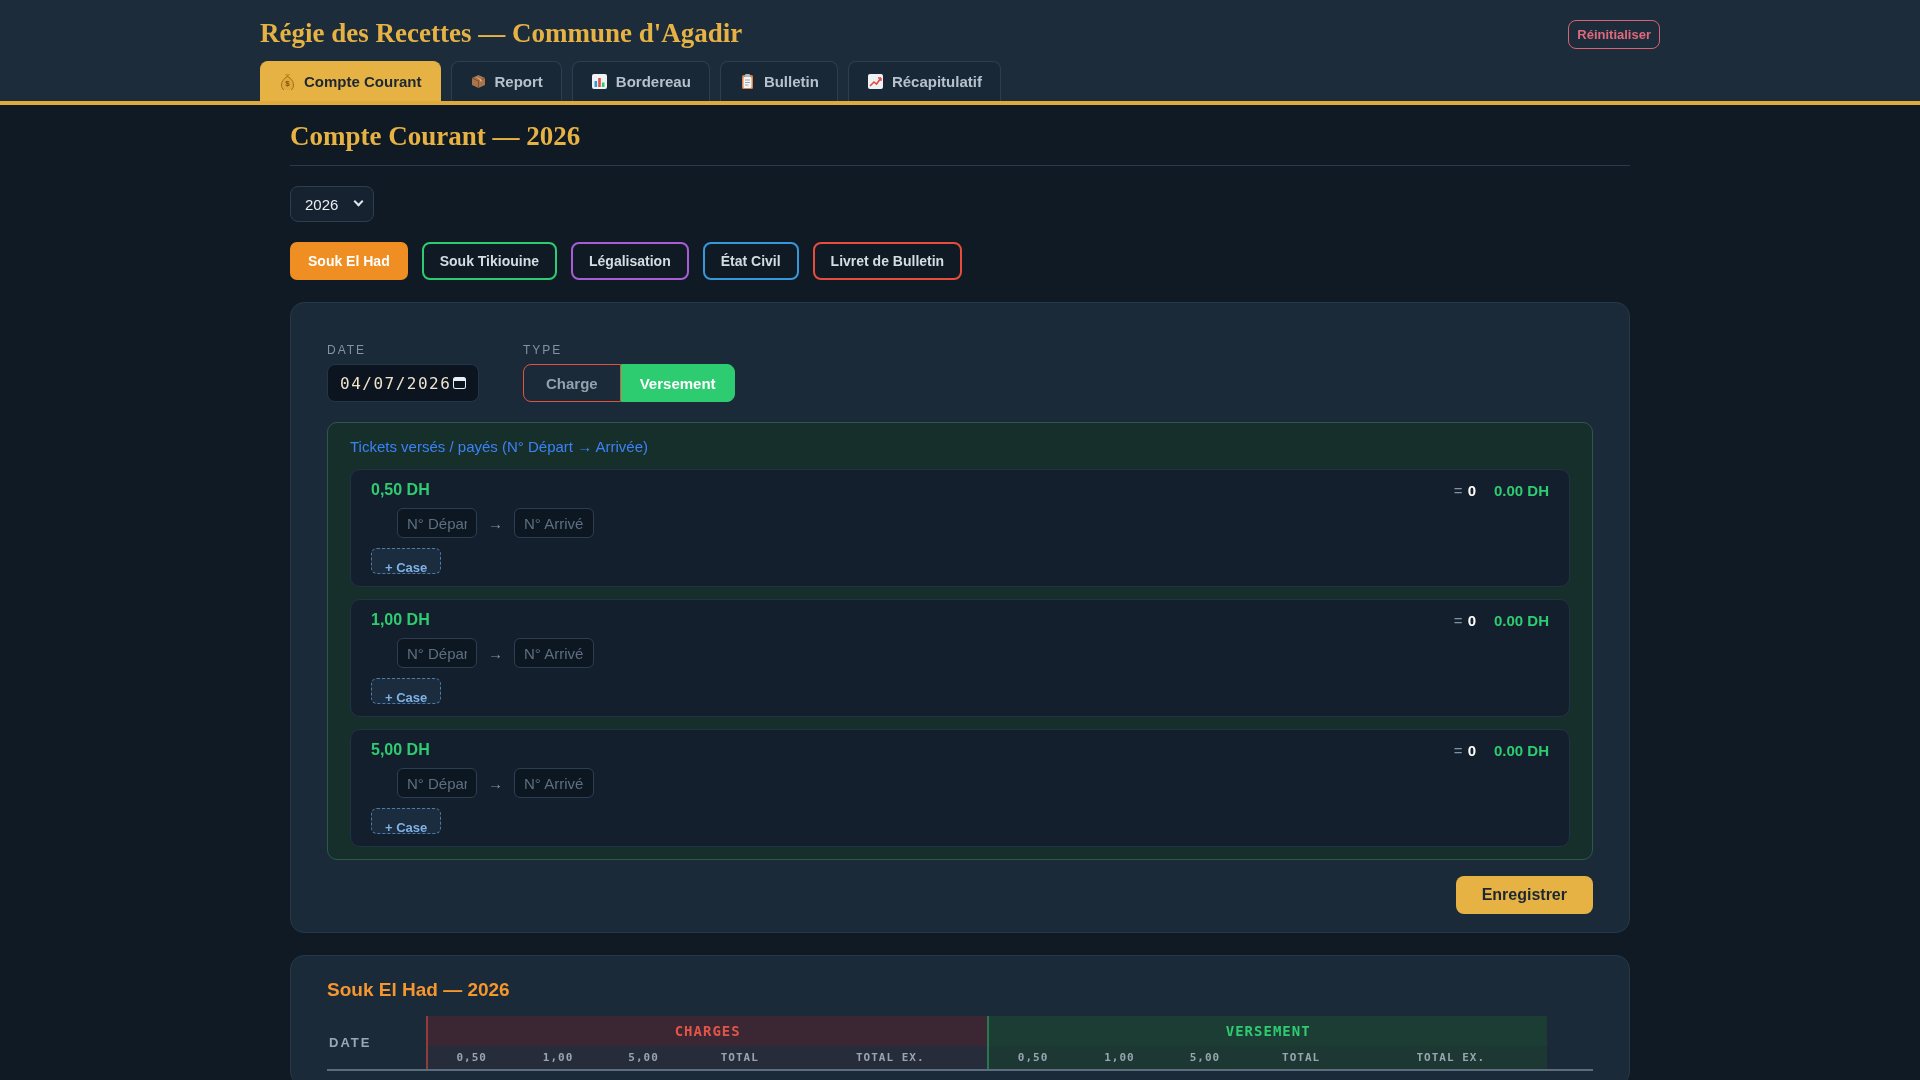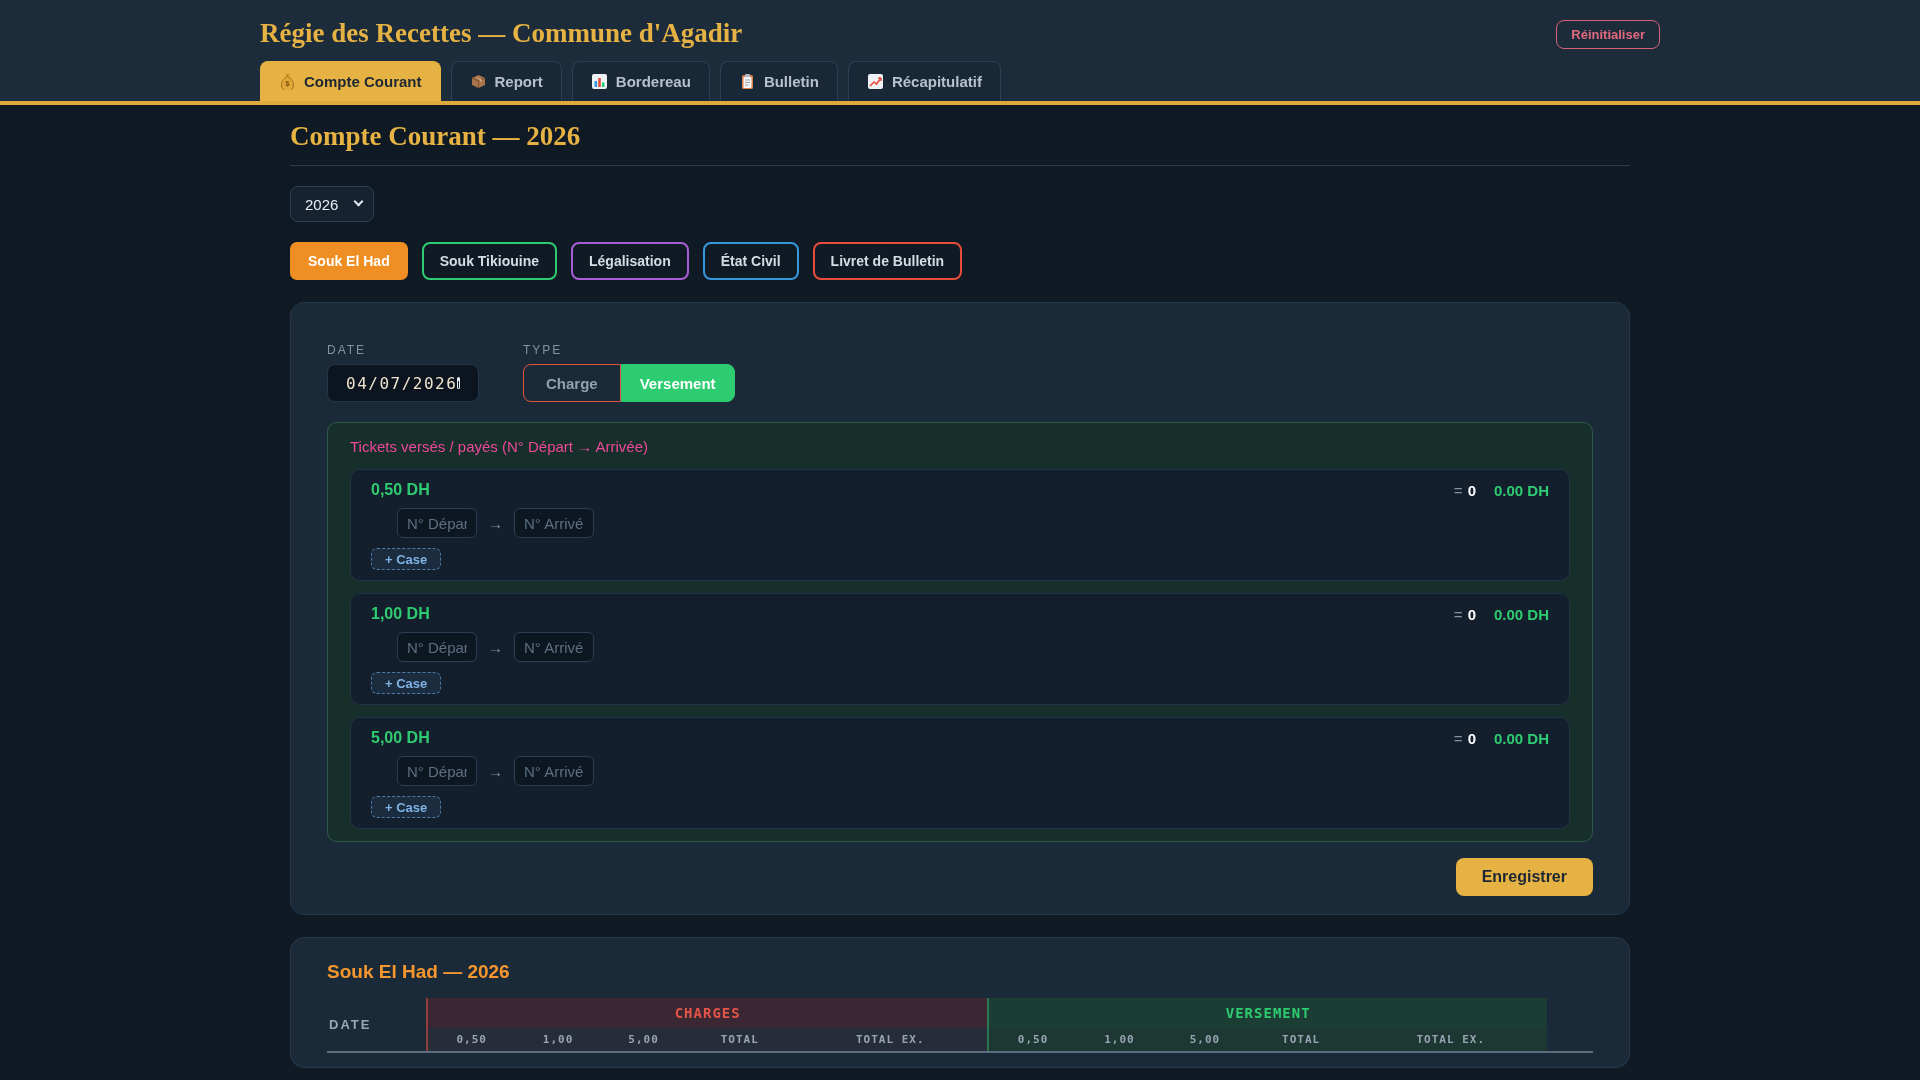--- a/index.html
+++ b/index.html
@@ -15,21 +15,21 @@
     border-bottom:4px solid #dfa93c;
   }
   .header-inner { width:1400px; margin:0 auto; padding-top:16px; }
   .header-top { display:flex; justify-content:space-between; align-items:flex-start; }
   h1 {
     font-family:"Liberation Serif","DejaVu Serif",serif;
     font-size:27px; font-weight:bold; color:#e6b243; line-height:34px;
   }
   .reset-btn {
     background:transparent; border:1px solid #d66374; color:#e0697c;
-    font-size:13px; font-weight:bold; padding:6px 14px; border-radius:8px;
+    font-size:13px; font-weight:bold; padding:6px 8px; border-radius:8px;
     cursor:pointer; font-family:inherit; margin-top:4px;
   }
   .tabs { display:flex; gap:10px; margin-top:11px; }
   .tab {
     display:flex; align-items:center; gap:8px;
     background:#192837; border:1px solid #2c3e52; border-bottom:none;
     color:#b6c1cc; font-size:15px; font-weight:600;
     padding:0 18px; height:40px; border-radius:8px 8px 0 0;
     cursor:pointer; font-family:inherit;
   }
@@ -74,21 +74,21 @@
   }
   .panel-title {
     color:#93a1ad; font-size:15px; font-weight:bold; letter-spacing:3px;
     line-height:18px;
   }
   .form-row { display:flex; gap:44px; margin-top:18px; }
   .field-label { color:#8393a3; font-size:12px; letter-spacing:2px; line-height:14px; margin-bottom:7px; }
   .date-input {
     width:152px; height:38px; background:#0b141f; border:1px solid #22364a;
     border-radius:8px; display:flex; align-items:center; justify-content:space-between;
-    padding:0 18px; cursor:text;
+    padding:0 12px; cursor:text;
   }
   .date-text {
     font-family:"DejaVu Sans Mono","Liberation Mono",monospace;
     font-size:16px; letter-spacing:1.5px; color:#efe3cd;
   }
   .cal {
     width:13px; height:12px; border:1.6px solid #e8eef4; border-top:4px solid #e8eef4;
     border-radius:2.5px; display:inline-block;
   }
   .segmented { display:flex; }
@@ -99,42 +99,42 @@
   }
   .seg-versement {
     background:#2ecc71; border:1px solid #2ecc71; color:#ffffff;
     border-radius:0 8px 8px 0; padding:0 18px;
   }
   
   .tickets {
     margin-top:20px; background:#172f2b; border:1px solid #2c5949;
     border-radius:10px; padding:14px 22px 12px;
   }
-  .tickets-caption { color:#ec4899; font-size:15px; line-height:20px; }
+  .tickets-caption { color:#3b82f6; font-size:15px; line-height:20px; }
   .trow {
     position:relative; margin-top:12px; background:#141f2d;
     border:1px solid #223346; border-radius:10px; padding:10px 20px;
   }
   .denom { color:#2ecc71; font-size:16px; font-weight:bold; line-height:20px; }
   .trow-right {
     position:absolute; top:12px; right:20px;
     display:flex; align-items:baseline; gap:18px;
   }
   .eq { color:#8393a3; font-size:15px; }
   .count { color:#ffffff; font-size:15px; font-weight:bold; margin-left:5px; }
   .amount { color:#2ecc71; font-size:15px; font-weight:bold; }
   .range { display:flex; align-items:center; gap:11px; margin:8px 0 0 26px; }
   .range input {
     width:80px; height:30px; background:#0c1722; border:1px solid #2c3f52;
     border-radius:6px; color:#cfd8e0; font-size:15px; padding:0 9px; font-family:inherit;
   }
   .range input::placeholder { color:#5d6f80; }
   .arrow { color:#8393a3; font-size:15px; }
   .add-case {
-    margin-top:10px; padding:4px 13px; height:22px; line-height:13px;
+    margin-top:10px; padding:12px 13px; height:22px; line-height:13px;
     font-size:13px; font-weight:bold; color:#7fb2e5;
     background:rgba(80,140,200,0.12); border:1px dashed #4d7ba6; border-radius:6px;
     cursor:pointer; font-family:inherit;
   }
   .submit-row { text-align:right; margin-top:16px; }
   .submit {
     background:#e6b243; color:#1c2734; font-size:16px; font-weight:bold;
     border:none; border-radius:8px; padding:0 26px; height:38px;
     cursor:pointer; font-family:inherit;
   }

